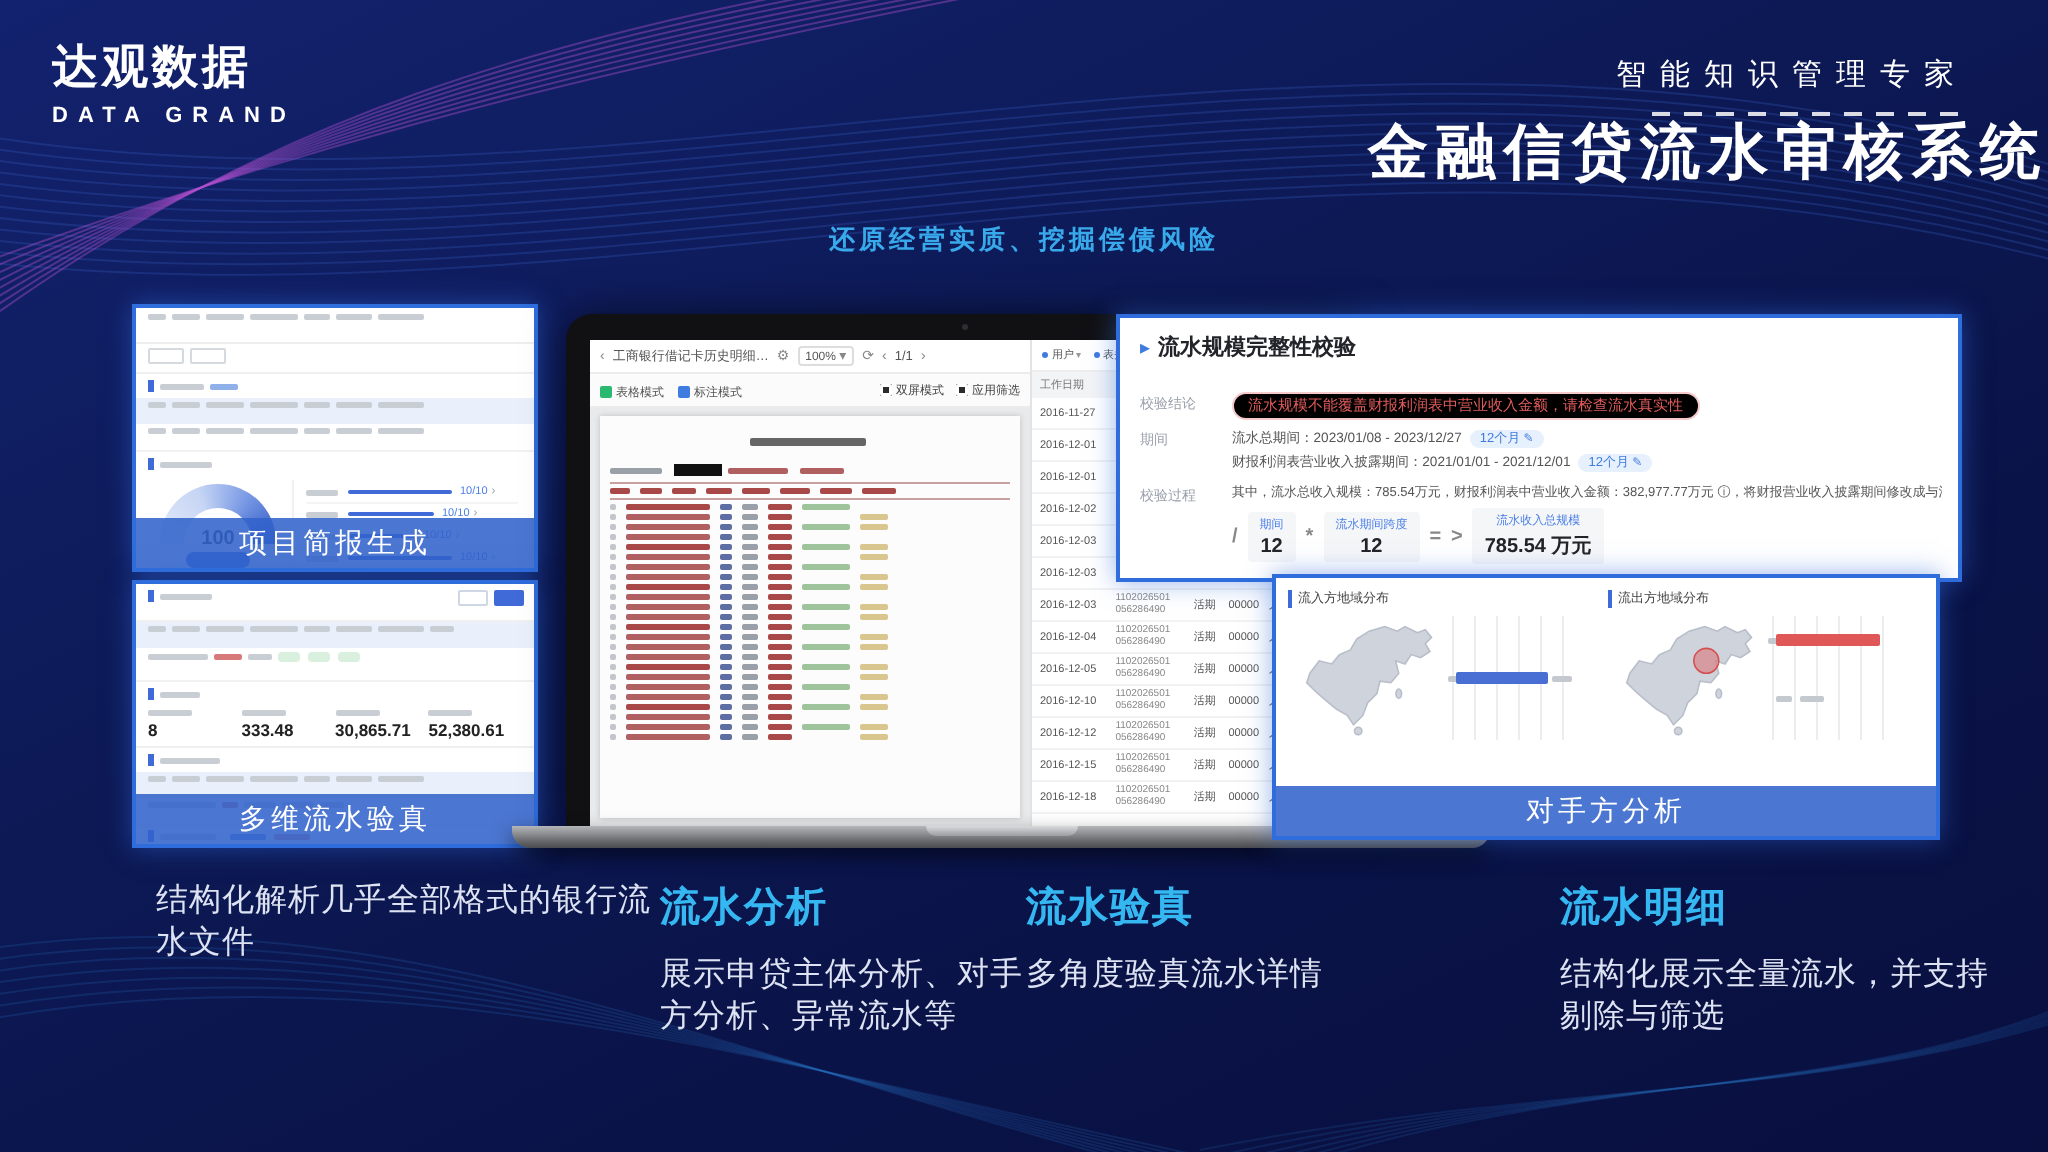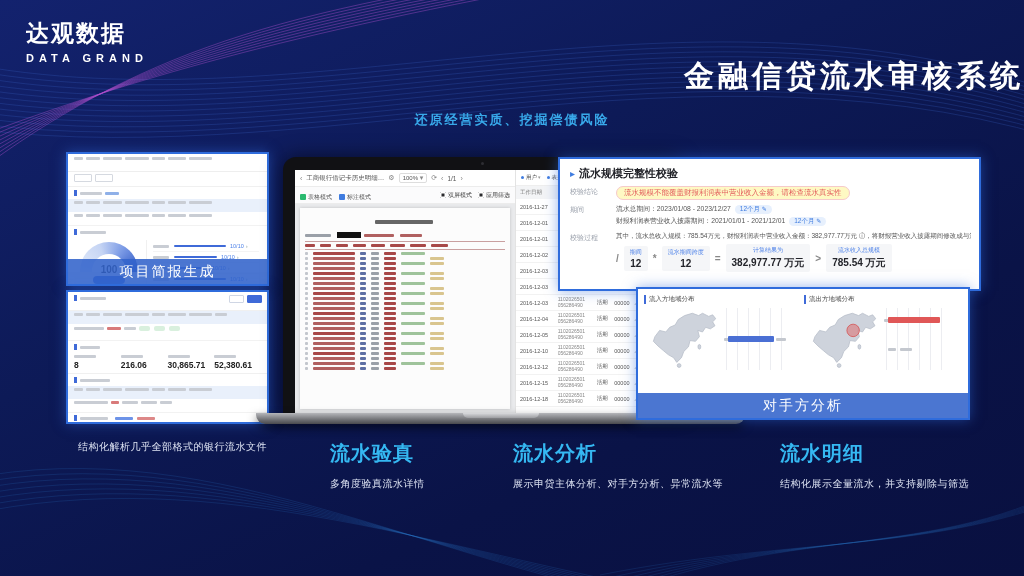--- a/index.html
+++ b/index.html
@@ -110,25 +110,25 @@
   .c-acct{width:27%;font-size:5px;color:#888;line-height:1.15;}
   .c-type{width:12%;font-size:5.5px;color:#555;}
   .c-amt{width:14%;font-size:5.5px;color:#555;}
   .c-cur{width:13%;font-size:5.5px;color:#555;}
   .c-flag{width:8%;font-size:5.5px;color:#555;}
   .hc.c-date{width:26%;}　.hc.c-acct{width:27%;}
 
   
   .p1{left:558px;top:157px;width:419px;height:130px;}
   .p1-body{padding:7px 10px 0;}
-  .p1-title{font-size:11px;font-weight:bold;color:#23242a;margin-bottom:5px;}
+  .p1-title{font-size:11px;font-weight:bold;color:#23242a;margin-bottom:15px;}
   .p1-title::before{content:"▸";color:#3f7ce0;margin-right:4px;font-size:10px;}
   .p1-row{display:flex;align-items:flex-start;margin-bottom:4px;}
   .p1-label{width:46px;flex:none;font-size:7px;color:#9aa0ab;padding-top:1px;}
-  .pill-red{font-size:7.5px;color:#e25b5b;background:#fef9c3;border:1px solid #f6caca;border-radius:8px;padding:1px 7px;white-space:nowrap;}
+  .pill-red{font-size:7.5px;color:#e25b5b;background:#000000;border:1px solid #f6caca;border-radius:8px;padding:1px 7px;white-space:nowrap;}
   .period-line{font-size:6.8px;color:#555;margin-bottom:2px;white-space:nowrap;}
   .badge-blue{display:inline-block;font-size:6.5px;color:#3f7ce0;background:#e7f0fd;border-radius:8px;padding:0 5px;margin-left:4px;}
   .badge-blue::after{content:" ✎";font-size:6px;}
   .process{font-size:6.5px;color:#555;white-space:nowrap;overflow:hidden;max-width:355px;}
   .formula{display:flex;align-items:center;gap:5px;margin-top:3px;}
   .f-item{background:#f5f6f8;border-radius:2px;padding:2px 6px;text-align:center;}
   .f-label{font-size:6px;color:#4a7fe8;white-space:nowrap;}
   .f-value{font-size:10px;font-weight:bold;color:#23242a;white-space:nowrap;margin-top:1px;}
   .op{font-size:10px;color:#888;font-weight:bold;}
 
@@ -142,21 +142,21 @@
   .bar-chart{position:relative;width:66px;height:62px;margin-left:4px;
     background:repeating-linear-gradient(90deg,#ecedf1 0 1px,transparent 1px 11px);}
   .hbar{position:absolute;height:6px;border-radius:1px;}
   .hbar.blue{left:2px;top:28px;width:46px;background:#4a6fd4;}
   .hbar.red{left:2px;top:9px;width:52px;background:#e05757;}
   .tick{position:absolute;height:3px;background:#c4c8cf;border-radius:1px;}
 
   
   .features{position:absolute;left:78px;top:440px;width:920px;display:grid;grid-template-columns:252px 183px 267px 218px;}
   .feature-title{margin:0 0 10px;font-size:20px;font-weight:bold;color:#35b8f2;letter-spacing:1px;}
-  .feature-desc{margin:0;font-size:10px;color:#dde3f3;letter-spacing:.5px;}
+  .feature-desc{margin:0;font-size:16px;color:#dde3f3;letter-spacing:.5px;}
 </style>
 </head>
 <body>
 
 <div class="slide">
 
   <svg class="waves" id="waves" width="1024" height="576" viewBox="0 0 1024 576">
       <path d="M -60 58 C 300 140, 700 -50, 1090 105" fill="none" stroke="#3b63c9" stroke-width="1" opacity="0.26"></path>
       <path d="M -60 64 C 300 144, 700 -44, 1090 109" fill="none" stroke="#3b63c9" stroke-width="1" opacity="0.26"></path>
       <path d="M -60 70 C 300 148, 700 -38, 1090 113" fill="none" stroke="#3b63c9" stroke-width="1" opacity="0.26"></path>
@@ -189,20 +189,24 @@
       <path d="M 600 590 C 800 526, 950 561, 1100 474" fill="none" stroke="#2a7fd0" stroke-width="1" opacity="0.16"></path>
       <path d="M 600 585 C 800 529, 950 559, 1100 477" fill="none" stroke="#2a7fd0" stroke-width="1" opacity="0.16"></path>
       <path d="M 600 580 C 800 532, 950 557, 1100 480" fill="none" stroke="#2a7fd0" stroke-width="1" opacity="0.16"></path>
       <path d="M 600 575 C 800 535, 950 555, 1100 483" fill="none" stroke="#2a7fd0" stroke-width="1" opacity="0.16"></path>
     </svg>
 
   <div class="logo">
     <div class="logo-cn">达观数据</div>
     <div class="logo-en">DATA GRAND</div>
   </div>
+  <div class="tagline-wrap">
+    <div class="tagline">智能知识管理专家</div>
+    <div class="tagline-dash"></div>
+  </div>
 
   <h1 class="page-title">金融信贷流水审核系统</h1>
   <div class="page-subtitle">还原经营实质、挖掘偿债风险</div>
 
   <figure class="shot thumb1">
     <div class="shot-body">
       <div class="t1-top"><i class="sk-bar" style="width: 9px;"></i><i class="sk-bar" style="width: 14px;"></i><i class="sk-bar" style="width: 19px;"></i><i class="sk-bar" style="width: 24px;"></i><i class="sk-bar" style="width: 13px;"></i><i class="sk-bar" style="width: 18px;"></i><i class="sk-bar" style="width: 23px;"></i></div>
       <div class="t1-tabs">
         <span class="tab-box"></span>
         <span class="tab-box"></span>
@@ -264,38 +268,39 @@
         <span class="sk-bar" style="width:30px"></span>
         <span class="red-bar"></span>
         <span class="sk-bar" style="width:12px"></span>
         <span class="badge-green"></span>
         <span class="badge-green"></span>
         <span class="badge-green"></span>
       </div>
       <div class="sec-label"><span class="mk"></span><span class="sk-bar" style="width:20px"></span></div>
       <div class="t2-stats">
           <div class="t2-stat"><i class="sk-bar" style="width: 22px;"></i><div class="val">8</div></div>
-          <div class="t2-stat"><i class="sk-bar" style="width: 22px;"></i><div class="val">216.06</div></div>
+          <div class="t2-stat"><i class="sk-bar" style="width: 22px;"></i><div class="val">333.48</div></div>
           <div class="t2-stat"><i class="sk-bar" style="width: 22px;"></i><div class="val">30,865.71</div></div>
           <div class="t2-stat"><i class="sk-bar" style="width: 22px;"></i><div class="val">52,380.61</div></div>
         </div>
       <div class="sec-label"><span class="mk"></span><span class="sk-bar" style="width:30px"></span></div>
       <div class="t2-thead"><i class="sk-bar" style="width: 9px;"></i><i class="sk-bar" style="width: 14px;"></i><i class="sk-bar" style="width: 19px;"></i><i class="sk-bar" style="width: 24px;"></i><i class="sk-bar" style="width: 13px;"></i><i class="sk-bar" style="width: 18px;"></i><i class="sk-bar" style="width: 23px;"></i></div>
       <div class="t2-trow">
         <span class="sk-bar" style="width:34px"></span>
         <span class="red-bar" style="width:8px"></span>
         <span class="sk-bar" style="width:16px"></span>
         <span class="sk-bar" style="width:16px"></span>
         <span class="sk-bar" style="width:12px"></span>
       </div>
       <div class="t2-foot">
         <span class="mk"></span><span class="sk-bar" style="width:28px"></span>
         <span class="blue-link"></span><span class="blue-link" style="background:#d88"></span>
       </div>
     </div>
+    <figcaption class="shot-cap">多维流水验真</figcaption>
   </figure>
 
   <div class="laptop-screen">
     <div class="cam"></div>
     <div class="screen-inner">
       <div class="viewer">
         <div class="tb1">
           <span class="gl">‹</span>
           <span class="doc-title">工商银行借记卡历史明细清...</span>
           <span class="gl">⚙</span>
@@ -754,24 +759,20 @@
               <div class="f-item">
                 <div class="f-label">期间</div>
                 <div class="f-value">12</div>
               </div>
               <span class="op">*</span>
               <div class="f-item">
                 <div class="f-label">流水期间跨度</div>
                 <div class="f-value">12</div>
               </div>
               <span class="op">=</span>
-              <div class="f-item">
-                <div class="f-label">计算结果为</div>
-                <div class="f-value">382,977.77 万元</div>
-              </div>
               <span class="op">&gt;</span>
               <div class="f-item">
                 <div class="f-label">流水收入总规模</div>
                 <div class="f-value">785.54 万元</div>
               </div>
             </div>
         </span>
       </div>
     </div>
   </section>
@@ -812,26 +813,26 @@
       </div>
     </div>
     <div class="shot-cap">对手方分析</div>
   </section>
 
   <div class="features" id="features">
       <div class="feature">
         <p class="feature-desc">结构化解析几乎全部格式的银行流水文件</p>
       </div>
       <div class="feature">
+        <h3 class="feature-title">流水分析</h3>
+        <p class="feature-desc">展示申贷主体分析、对手方分析、异常流水等</p>
+      </div>
+      <div class="feature">
         <h3 class="feature-title">流水验真</h3>
         <p class="feature-desc">多角度验真流水详情</p>
-      </div>
-      <div class="feature">
-        <h3 class="feature-title">流水分析</h3>
-        <p class="feature-desc">展示申贷主体分析、对手方分析、异常流水等</p>
       </div>
       <div class="feature">
         <h3 class="feature-title">流水明细</h3>
         <p class="feature-desc">结构化展示全量流水，并支持剔除与筛选</p>
       </div>
     </div>
 
 </div>
 
 </body></html>

